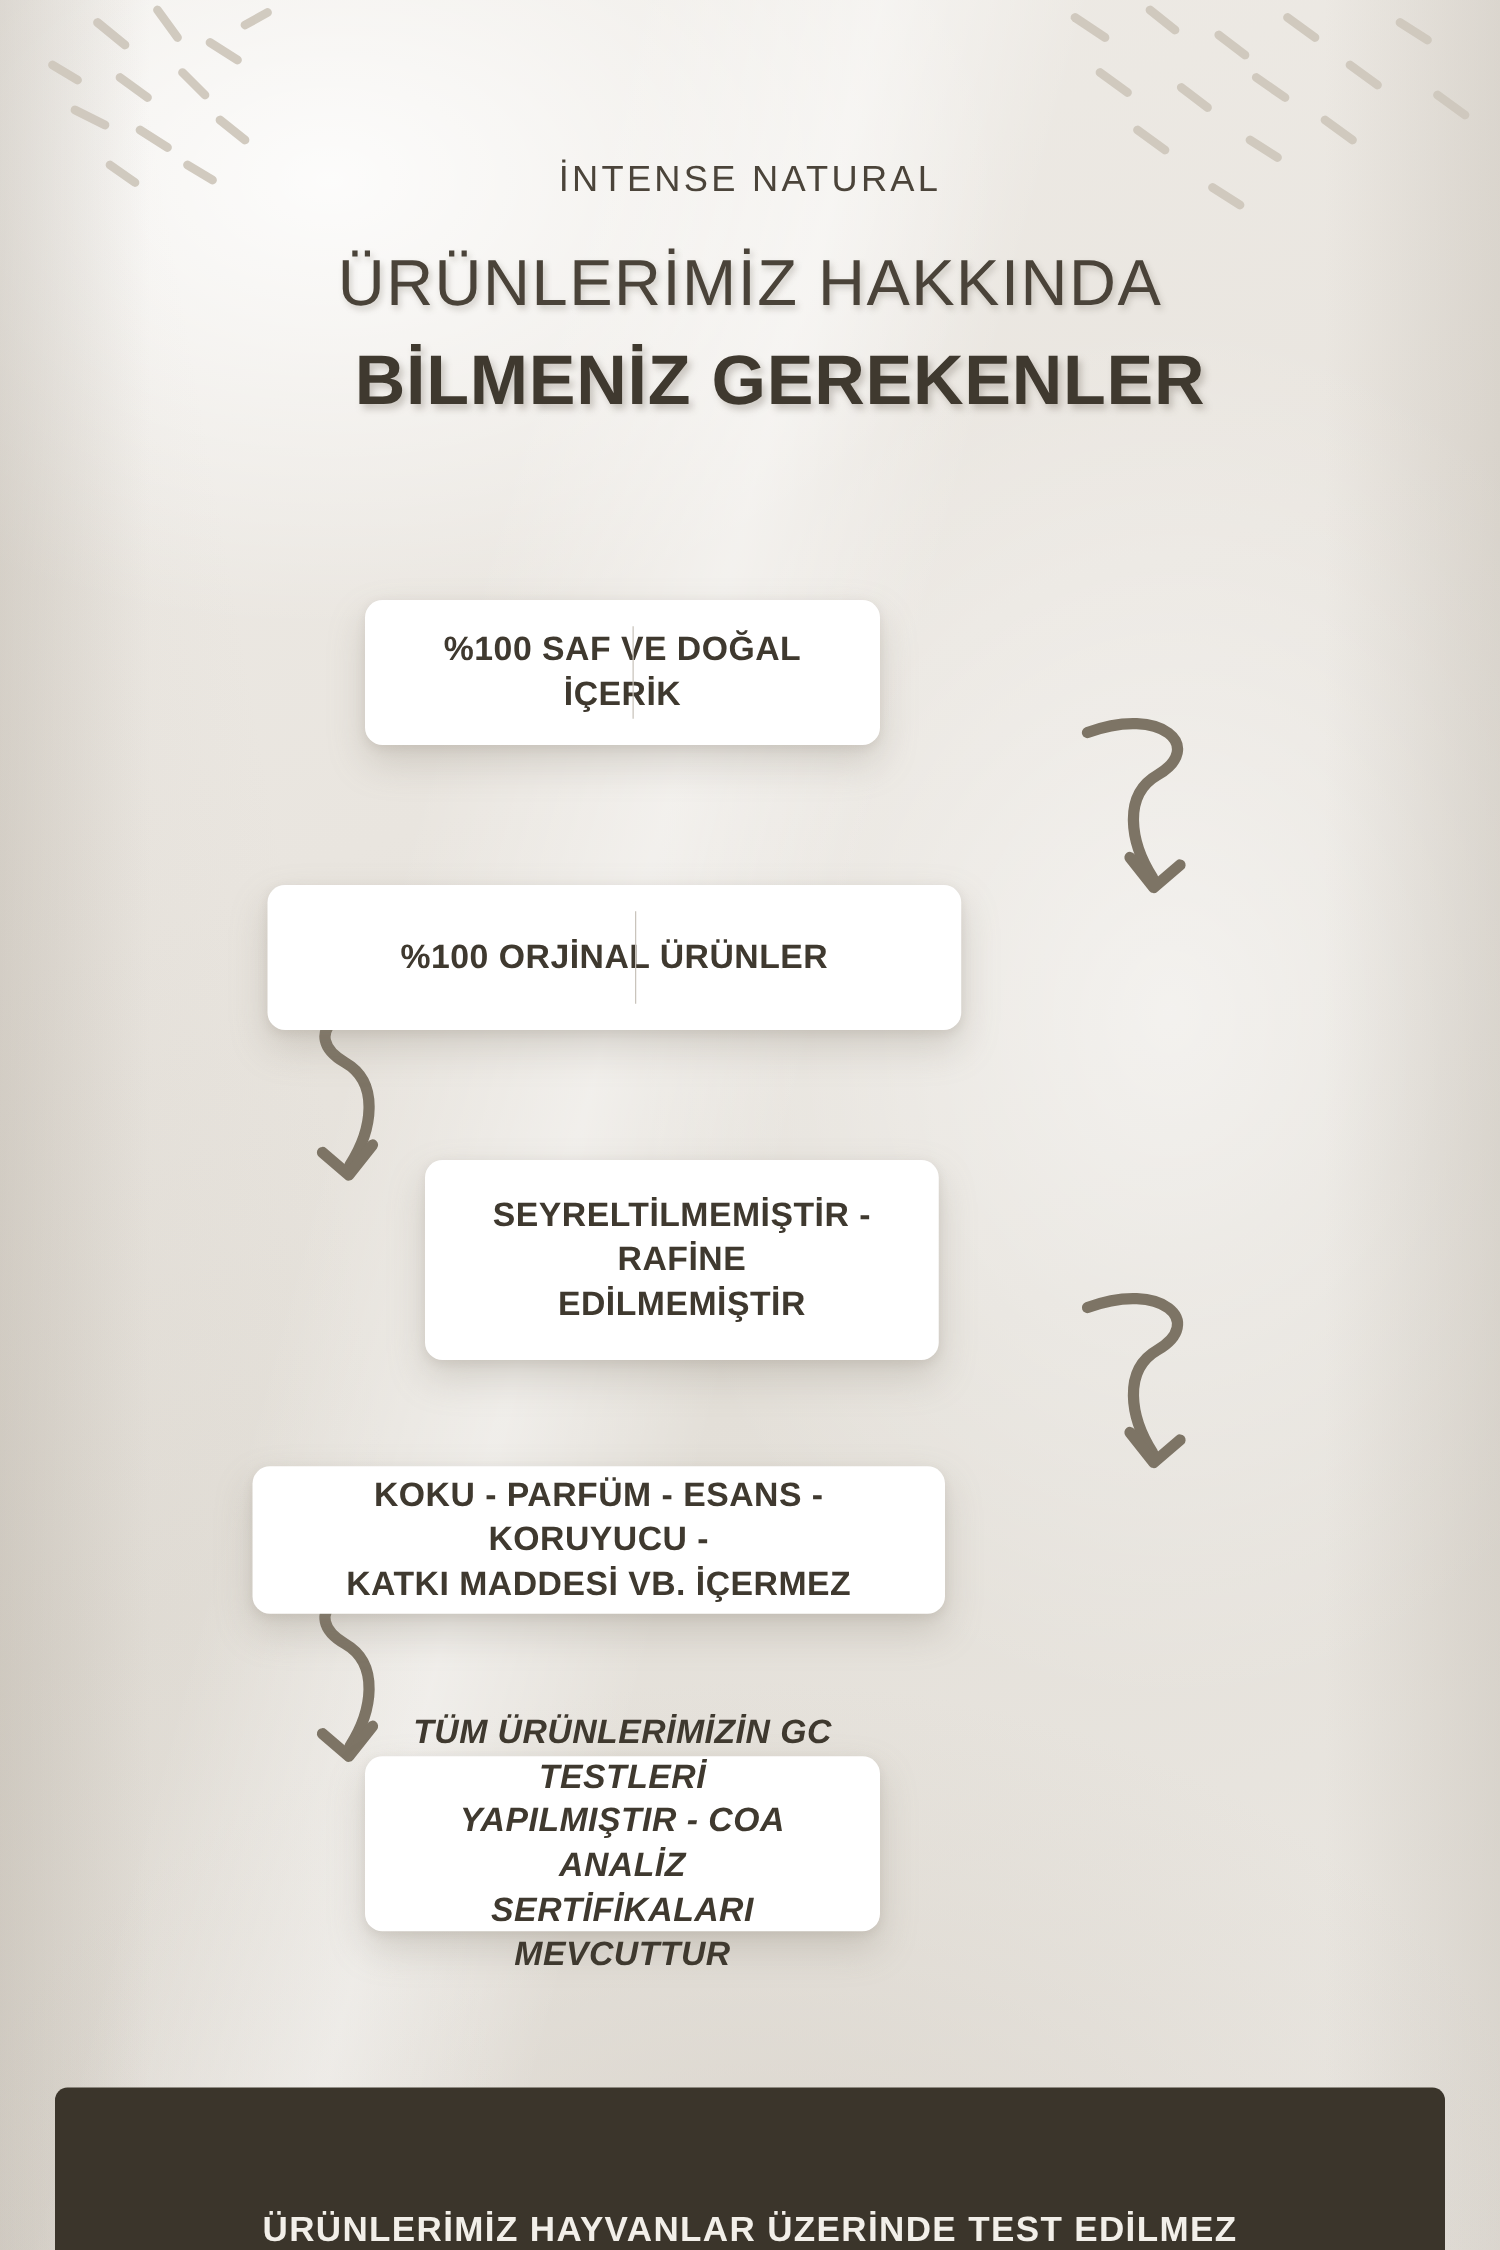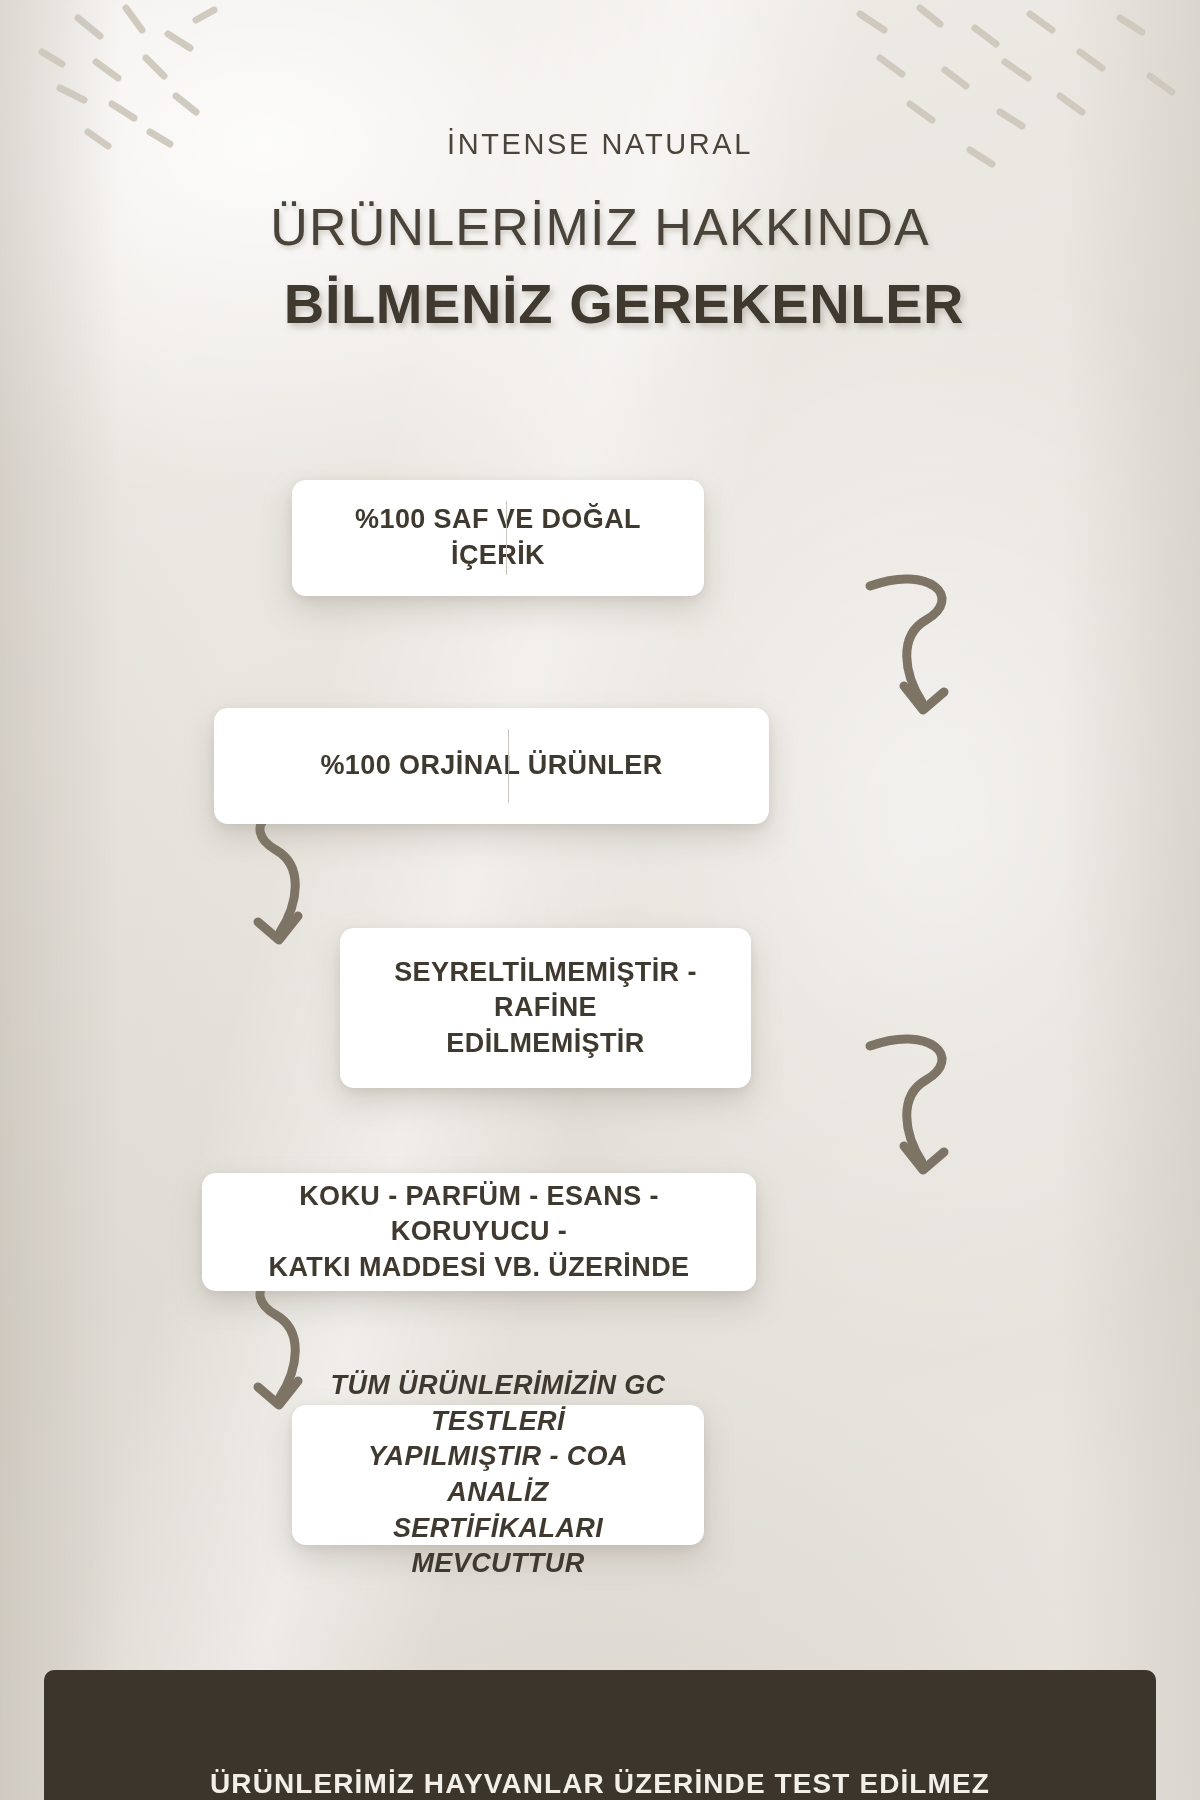--- a/index.html
+++ b/index.html
@@ -224,21 +224,21 @@
     <div class="card-text">%100 ORJİNAL ÜRÜNLER</div>
   </div>
 
   <div class="card card-3">
     <div class="card-text">SEYRELTİLMEMİŞTİR - RAFİNE
 EDİLMEMİŞTİR</div>
   </div>
 
   <div class="card card-4">
     <div class="card-text">KOKU - PARFÜM - ESANS - KORUYUCU -
-KATKI MADDESİ VB. ÜZERİNDE</div>
+KATKI MADDESİ VB. İÇERMEZ</div>
   </div>
 
   <div class="card card-5">
     <div class="card-text">TÜM ÜRÜNLERİMİZİN GC TESTLERİ
 YAPILMIŞTIR - COA  ANALİZ
 SERTİFİKALARI MEVCUTTUR</div>
   </div>
 </div>
 
 <div class="footer">

